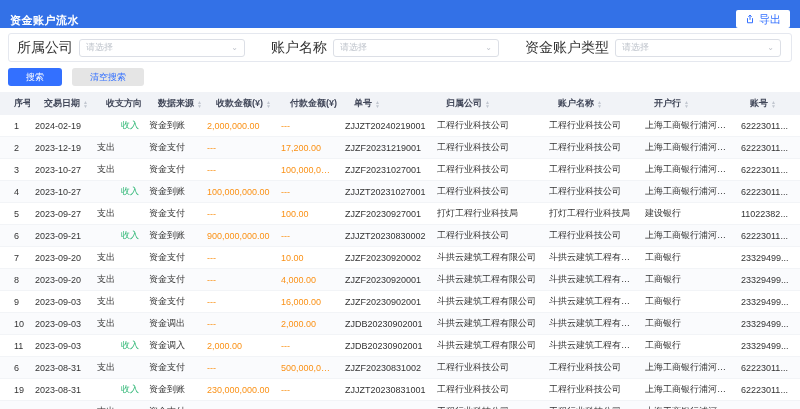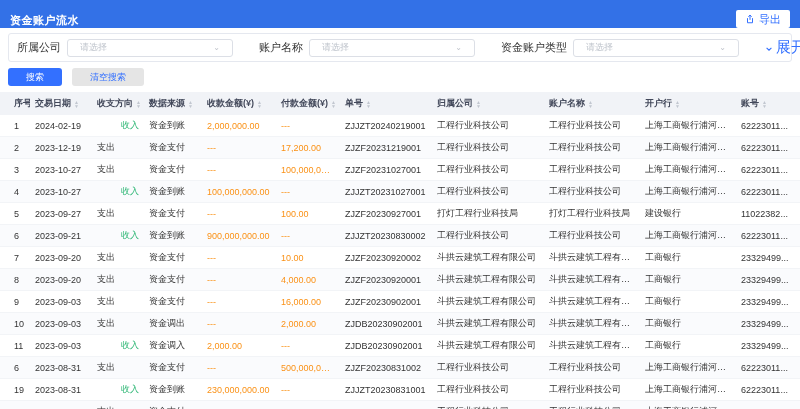--- a/index.html
+++ b/index.html
@@ -11,39 +11,39 @@
     align-items: flex-end; justify-content: space-between; padding: 0 10px; }
   .topbar .title { color: #fff; font-size: 11px; font-weight: bold; letter-spacing: .5px; }
   .export-btn { background: #fff; color: var(--accent, #3370ff); border: none; border-radius: 2px;
     height: 18px; padding: 0 9px; font-size: 11px; display: flex; align-items: center; gap: 4px; cursor: pointer; }
   .export-btn svg { display: block; }
 
   
   .filter-box { margin: 5px 8px 0; border: 1px solid #e5e8ef; border-radius: 3px;
     padding: 4px 8px; display: flex; align-items: center; }
   .field { display: flex; align-items: center; margin-right: 26px; }
-  .field label { font-size: 11px; color: #333; margin-right: 6px; white-space: nowrap; }
+  .field label { font-size: 14px; color: #333; margin-right: 6px; white-space: nowrap; }
   .select { width: 166px; height: 18px; border: 1px solid #dcdfe6; border-radius: 3px;
-    display: flex; align-items: center; justify-content: space-between; padding: 0 12px;
+    display: flex; align-items: center; justify-content: space-between; padding: 0 6px;
     background: #fff; cursor: pointer; }
   .select .ph { font-size: 9px; color: #bfc4cc; }
   .select .caret { font-size: 8px; color: #c0c4cc; line-height: 1; }
   .expand-link { margin-left: auto; color: var(--accent, #3370ff); font-size: 15px;
     display: flex; align-items: center; gap: 3px; cursor: pointer; white-space: nowrap; }
 
   
   .btn-row { margin: 6px 8px; display: flex; gap: 10px; }
   .btn { height: 18px; border: none; border-radius: 3px; font-size: 9px; padding: 0 18px; cursor: pointer; }
   .btn.primary { background: var(--accent, #3370ff); color: #fff; }
   .btn.soft { background: #e5e5e5; color: var(--accent, #3370ff); }
 
   
   table { width: 100%; border-collapse: collapse; table-layout: fixed; }
   thead th { background: #f1f3f7; font-size: 9px; color: #42485a; font-weight: bold;
-    text-align: left; padding: 5px 5px; white-space: nowrap; overflow: hidden; }
+    text-align: left; padding: 5px 14px; white-space: nowrap; overflow: hidden; }
   thead th .hwrap { display: flex; align-items: center; }
   tbody td { font-size: 9px; color: #333; padding: 4px 5px; white-space: nowrap;
     overflow: hidden; text-overflow: ellipsis; border-bottom: 1px solid #f2f4f7; }
   tbody tr:nth-child(even) { background: #fafbfd; }
   th:first-child, td:first-child { padding-left: 14px; }
   td.amt { color: var(--amount-orange, #fa9116); }
   td.dir-in { color: var(--income-green, #2bb673); text-align: right; }
   td.dir-out { color: #333; }
   .sort { display: inline-flex; flex-direction: column; margin-left: 3px; }
   .sort i { font-style: normal; font-size: 5px; line-height: 4px; color: #c2c7d0; }

